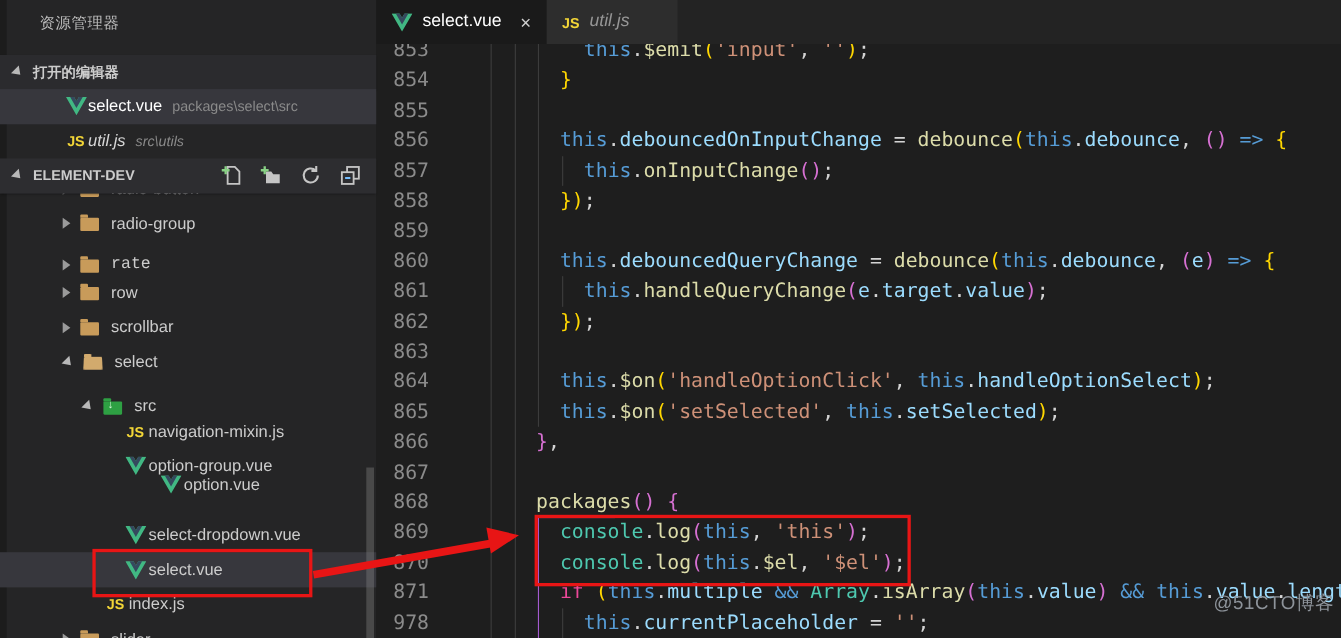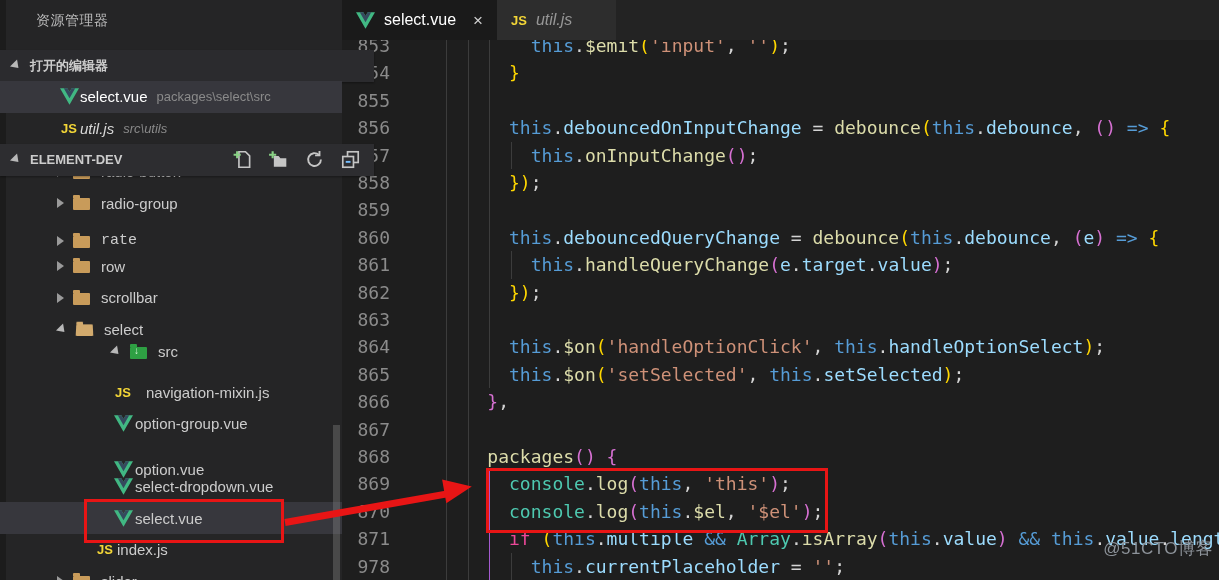--- a/index.html
+++ b/index.html
@@ -2,21 +2,21 @@
 <html><head>
 <meta charset="utf-8">
 <style>
   html,body{margin:0;padding:0;background:#111;}
   #stage{position:relative;width:1219px;height:580px;overflow:hidden;background:#1e1e1e;
          font-family:"Liberation Sans",sans-serif;-webkit-font-smoothing:antialiased;}
   
   #sidebar{position:absolute;left:0;top:0;width:342px;height:580px;background:#252526;z-index:2;}
   #sidebar::before{content:'';position:absolute;left:0;top:0;width:6px;height:580px;background:#1c1c1c;}
   #sidebar-title{position:absolute;left:36px;top:12px;font-size:14px;color:#bcbcbc;letter-spacing:.5px;}
-  .section-header{position:absolute;left:0;width:374px;height:31.5px;display:flex;align-items:center;
+  .section-header{position:absolute;left:0;width:342px;height:31.5px;display:flex;align-items:center;
                   background:#2b2b2e;box-shadow:0 1px 2px rgba(0,0,0,.35);}
   .section-header .hdr-label{color:#cccccc;font-size:13px;font-weight:700;margin-left:30px;}
   #oe-header{top:50px;}
   #proj-header{top:144px;z-index:4;background:#2d2d30;}
   .tw{display:inline-block;width:0;height:0;}
   .tw-e{border-top:7px solid #b8b8b8;border-left:5px solid transparent;border-right:5px solid transparent;transform:rotate(-45deg);}
   .tw-c{border-left:7px solid #9a9a9a;border-top:5px solid transparent;border-bottom:5px solid transparent;}
   .hdr-tw{position:absolute;left:11px;top:12px;}
   .hdr-actions{position:absolute;right:14px;top:0;height:31.5px;display:flex;align-items:center;gap:16px;}
   .hdr-actions .act{width:20px;height:20px;display:flex;align-items:center;justify-content:center;cursor:pointer;}
@@ -114,39 +114,39 @@
         <div class="row" style="top: 281.75px;">
           <span class="tw tw-c" style="margin-left: 57px;"></span>
           <span class="ic ic-folder" style="margin-left: 9px;"></span>
           <span class="lbl" style="margin-left: 11px;">scrollbar</span>
         </div>
         <div class="row" style="top: 313.25px;">
           <span class="tw tw-e" style="margin-left: 57px;"></span>
           <span class="ic ic-folder ic-folder-open" style="margin-left: 9px;"></span>
           <span class="lbl" style="margin-left: 11px;">select</span>
         </div>
-        <div class="row" style="top: 336px; padding-left: 36px;">
+        <div class="row" style="top: 354px;">
           <span class="tw tw-e" style="margin-left: 75px;"></span>
           <span class="ic ic-folder ic-folder-src" style="margin-left: 9px;"></span>
           <span class="lbl" style="margin-left: 11px;">src</span>
         </div>
         <div class="row" style="top: 376.25px;">
           <span class="ic ic-js" style="margin-left: 113px; width: 20px;">JS</span>
-          <span class="lbl" style="margin-left: 13px;">navigation-mixin.js</span>
+          <span class="lbl" style="margin-left: 2px;">navigation-mixin.js</span>
         </div>
         <div class="row" style="top: 407.75px;">
           <span class="ic" style="margin-left: 113px; width: 20px;">
             <svg width="19" height="17" viewBox="0 0 261 226">
               <path fill="#41b883" d="M161 0l-30.5 52.8L100 0H0l130.5 226L261 0z"></path>
               <path fill="#35495e" d="M161 0l-30.5 52.8L100 0H52l78.5 136L209 0z"></path>
             </svg>
           </span>
           <span class="lbl" style="margin-left: 2px;">option-group.vue</span>
         </div>
-        <div class="row" style="top: 454px;">
+        <div class="row" style="top: 425px; margin-left: 32px;">
           <span class="ic" style="margin-left: 113px; width: 20px;">
             <svg width="19" height="17" viewBox="0 0 261 226">
               <path fill="#41b883" d="M161 0l-30.5 52.8L100 0H0l130.5 226L261 0z"></path>
               <path fill="#35495e" d="M161 0l-30.5 52.8L100 0H52l78.5 136L209 0z"></path>
             </svg>
           </span>
           <span class="lbl" style="margin-left: 2px;">option.vue</span>
         </div>
         <div class="row" style="top: 470.75px;">
           <span class="ic" style="margin-left: 113px; width: 20px;">

